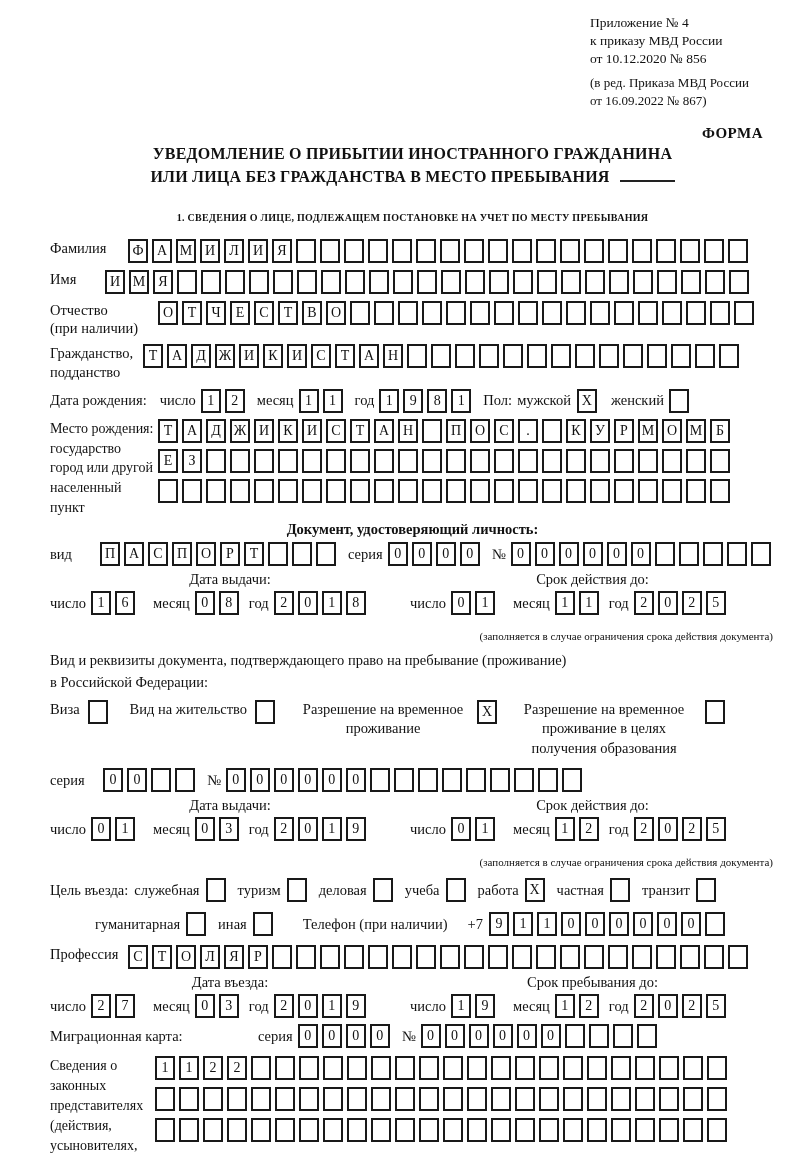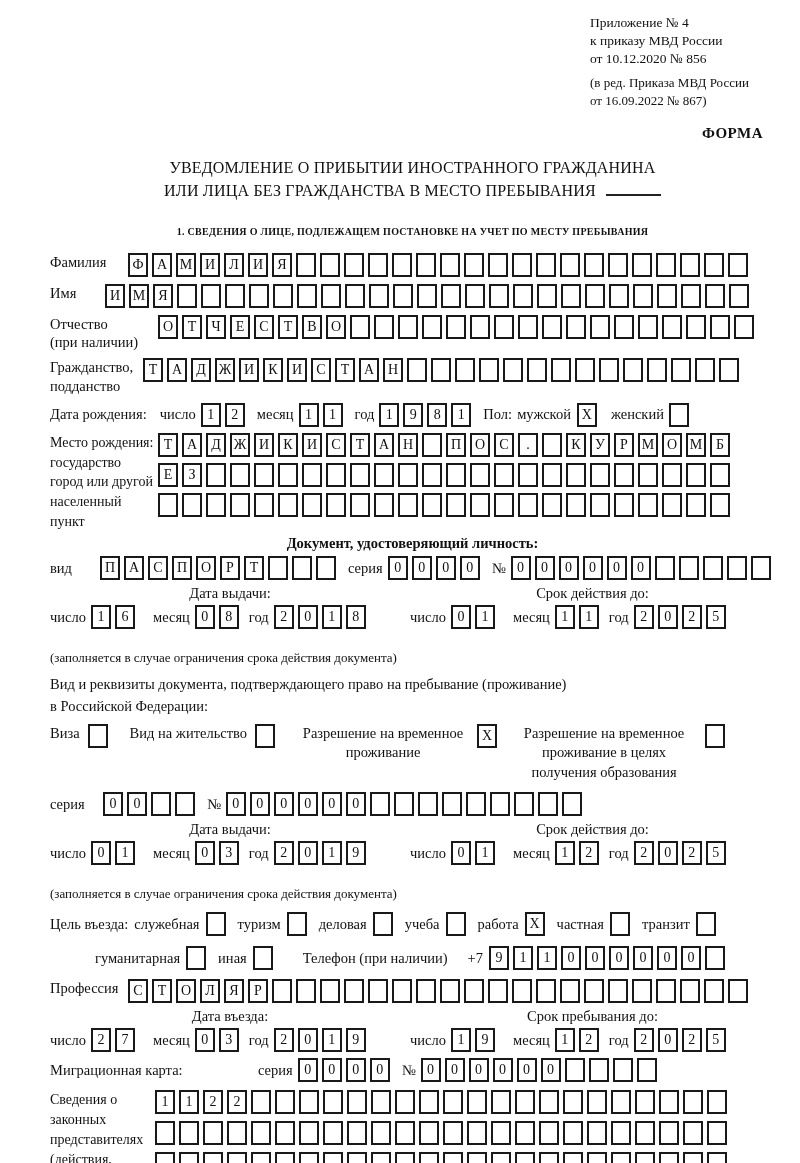--- a/index.html
+++ b/index.html
@@ -10,21 +10,21 @@
     color: #111; font-size: 14.5px;
   }
   .page { width: 800px; height: 1163px; padding: 14px 25px 10px 50px; overflow: hidden; }
 
   
   .top-block { display: flex; justify-content: flex-end; }
   .top-inner { width: 185px; font-size: 13.5px; line-height: 1.32; }
   .top-inner .ed { margin-top: 7px; font-size: 13px; }
   .forma { text-align: right; padding-right: 12px; font-weight: bold; font-size: 15px; margin-top: 16px; letter-spacing: 0.5px; }
 
-  .title { text-align: center; font-weight: normal; font-size: 16px; margin-top: 14px; line-height: 1.45; letter-spacing: 0.2px; }
+  .title { text-align: center; font-weight: bold; font-size: 16px; line-height: 1.45; letter-spacing: 0.2px; }
   .title .blank-line { display: inline-block; width: 55px; border-bottom: 2px solid #222; margin-left: 10px; }
 
   .section-heading { font-weight: bold; font-size: 10px; margin-top: 24px; letter-spacing: 0.3px; text-align: center; }
 
   
   .cells { display: inline-flex; flex-wrap: nowrap; }
   .cell, .cb {
     flex: none; display: inline-block;
     width: 20px; height: 24px;
     border: 2px solid #191919; margin-right: 4px;
@@ -51,21 +51,21 @@
   .center-bold { text-align: center; font-weight: bold; font-size: 14.5px; margin-top: 3px; }
 
   .dates-row { display: flex; margin-top: 5px; }
   .dcol1 { width: 360px; flex: none; }
   .dcol2 { flex: 1; }
   .dhead { text-align: center; font-size: 14.5px; }
   .dline { display: flex; align-items: center; margin-top: 3px; }
   .dline .lbl { margin-right: 5px; }
   .dline .lbl.m { margin-left: 14px; }
   .dline .lbl.y { margin-left: 6px; }
-  .note-right { font-size: 13px; margin-top: 21px; padding-right: 2px; }
+  .note-right { text-align: right; font-size: 11px; margin-top: 15px; padding-right: 2px; }
 
   .intro { margin-top: 8px; line-height: 1.5; }
 
   .opts-row { display: flex; align-items: flex-start; margin-top: 6px; }
   .opt { display: flex; align-items: flex-start; }
   .opt .ol { margin-right: 8px; line-height: 1.35; }
   .opt .ol.multi { text-align: center; }
   .mw170 { width: 172px; }
   .mw185 { width: 186px; }
   .gap14 { width: 14px; flex: none; }

